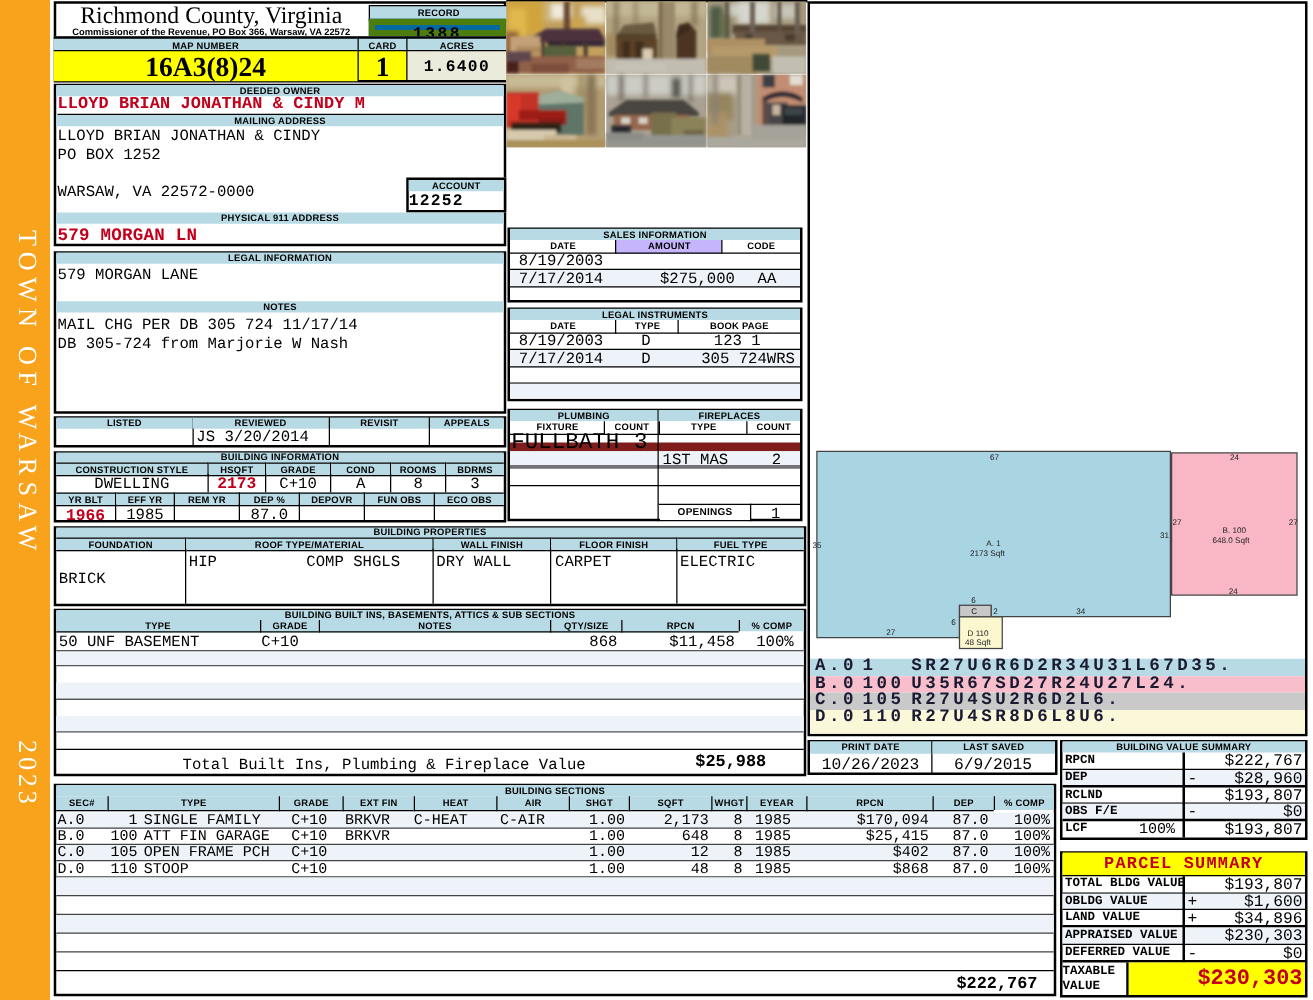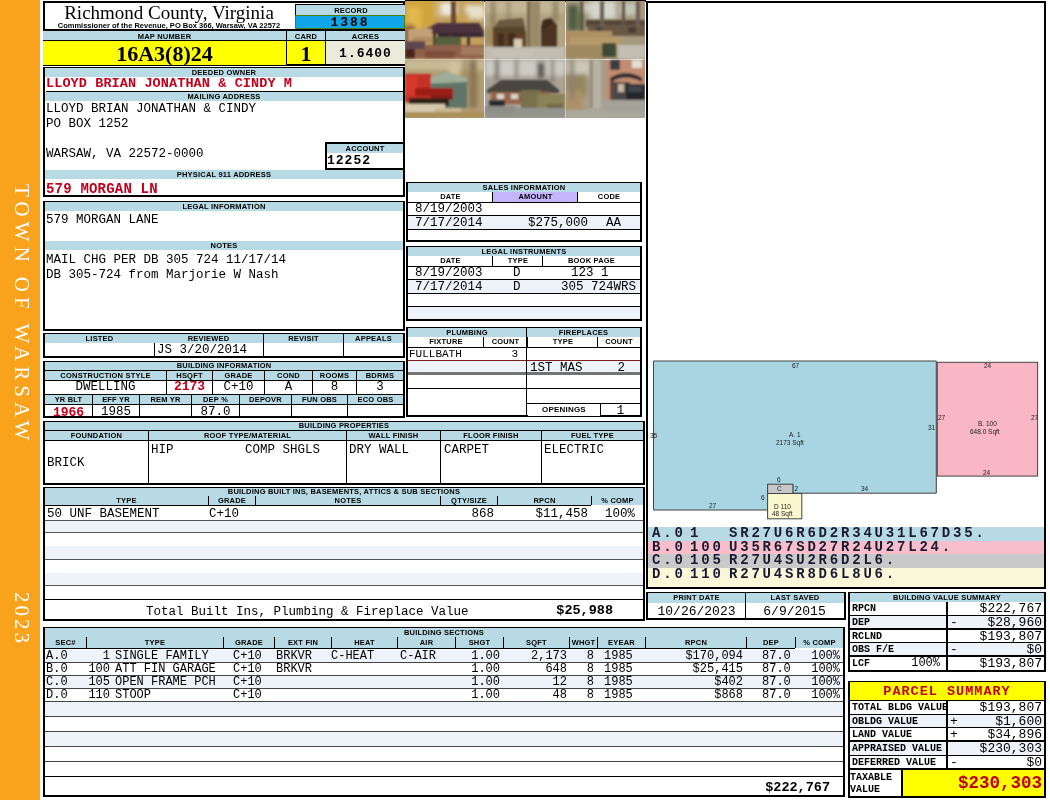--- a/index.html
+++ b/index.html
@@ -23,21 +23,21 @@
 <div class="a" style="left:10px;top:584px;width:24px;height:70px;writing-mode:vertical-rl;font-family:'Liberation Serif',serif;font-size:21px;color:#fff;letter-spacing:3px;text-align:center">2023</div>
 
 <div class="bx" style="left:43px;top:1px;width:362px;height:65px"></div>
 
 <div class="a" style="left:43px;top:2px;width:252px;text-align:center;font-family:'Liberation Serif',serif;font-size:19px;white-space:nowrap">Richmond County, Virginia</div>
 
 <div class="a s" style="left:43px;top:21px;width:252px;text-align:center;font-size:7.5px;font-weight:bold;white-space:nowrap">Commissioner of the Revenue, PO Box 366, Warsaw, VA 22572</div>
 
 <div class="hd" style="left:295px;top:4px;width:110px;height:11px;line-height:11px;border:1px solid #000">RECORD</div>
 
-<div class="a m" style="left:295px;top:15px;width:110px;height:14px;background:#0ea5e9;border:1px solid #4d7c0f;box-sizing:border-box;font-weight:bold;font-size:13px;line-height:13px;text-align:center;letter-spacing:2px">1388</div>
+<div class="a m" style="left:295px;top:15px;width:110px;height:14px;background:#0369a1;border:5px solid #4d7c0f;box-sizing:border-box;font-weight:bold;font-size:13px;line-height:13px;text-align:center;letter-spacing:2px">1388</div>
 
 <div class="hd" style="left:43px;top:29px;width:243px;height:11px;line-height:11px;border-top:2px solid #000;box-sizing:border-box">MAP NUMBER</div>
 <div class="hd" style="left:286px;top:29px;width:39px;height:11px;line-height:11px;border-top:2px solid #000;border-left:1px solid #000;box-sizing:border-box">CARD</div>
 <div class="hd" style="left:325px;top:29px;width:80px;height:11px;line-height:11px;border-top:2px solid #000;border-left:1px solid #000;box-sizing:border-box">ACRES</div>
 
 <div class="a" style="left:43px;top:40px;width:243px;height:24px;background:#ffff00;border-top:1px solid #000;font-family:'Liberation Serif',serif;font-weight:bold;font-size:22px;text-align:center;line-height:25px">16A3(8)24</div>
 
 <div class="a" style="left:286px;top:40px;width:39px;height:24px;background:#ffff00;border-top:1px solid #000;border-left:1px solid #000;box-sizing:border-box;font-family:'Liberation Serif',serif;font-weight:bold;font-size:22px;text-align:center;line-height:25px">1</div>
 
 <div class="a m" style="left:325px;top:40px;width:80px;height:24px;background:#ebebdc;border-top:1px solid #000;border-left:1px solid #000;box-sizing:border-box;font-weight:bold;font-size:13px;letter-spacing:1px;text-align:center;line-height:25px">1.6400</div>
@@ -341,21 +341,21 @@
 
 <div class="hd" style="left:408px;top:328px;width:119px;height:9px;line-height:9px;border-right:1px solid #000;box-sizing:border-box">PLUMBING</div>
 
 <div class="hd" style="left:527px;top:328px;width:113px;height:9px;line-height:9px">FIREPLACES</div>
 
 <div class="hd" style="left:408px;top:337px;width:76px;height:10px;line-height:10px;background:#fff;border-bottom:1px solid #000">FIXTURE</div>
 <div class="hd" style="left:484px;top:337px;width:43px;height:10px;line-height:10px;background:#fff;border-bottom:1px solid #000;border-left:1px solid #000;margin-left:-1px;border-right:1px solid #000;box-sizing:content-box">COUNT</div>
 <div class="hd" style="left:528px;top:337px;width:70px;height:10px;line-height:10px;background:#fff;border-bottom:1px solid #000">TYPE</div>
 <div class="hd" style="left:598px;top:337px;width:42px;height:10px;line-height:10px;background:#fff;border-bottom:1px solid #000;border-left:1px solid #000;margin-left:-1px">COUNT</div>
 
-<div class="a m" style="left:408px;top:347px;width:232px;height:14px;font-size:11px;line-height:14px;border-bottom:1px solid #7f1d1d;box-sizing:border-box">
+<div class="a m" style="left:408px;top:347px;width:232px;height:14px;font-size:18px;line-height:14px;border-bottom:7px solid #7f1d1d;box-sizing:border-box">
       <span class="a" style="left:1px">FULLBATH</span>
       <span class="a" style="left:70px;width:40px;text-align:right">3</span>
     </div>
 
 <div class="a m pale" style="left:408px;top:361px;width:232px;height:14px;font-size:12.5px;line-height:14px;border-bottom:3px solid #737373;box-sizing:border-box">
       <span class="a" style="left:122px">1ST MAS</span>
       <span class="a" style="left:180px;width:37px;text-align:right">2</span>
     </div>
 
 <div class="a" style="left:408px;top:375px;width:232px;height:14px;border-bottom:1px solid #000;box-sizing:border-box"></div>

